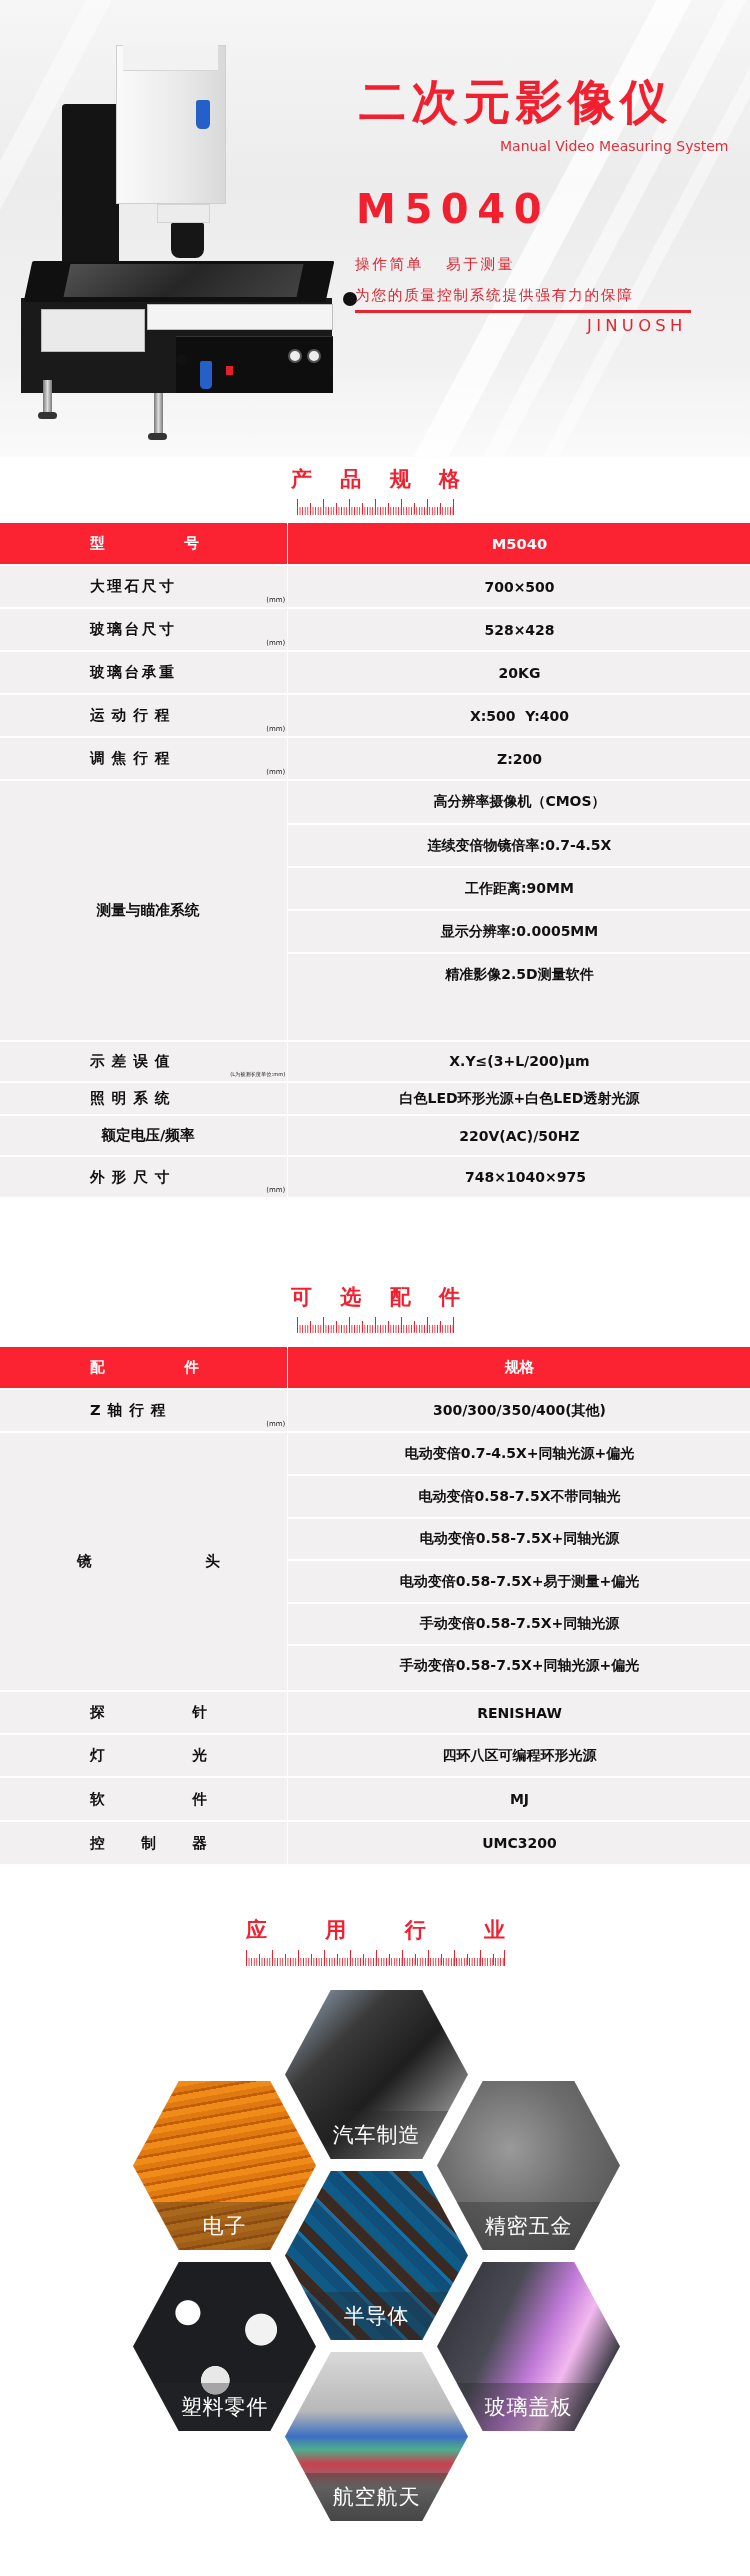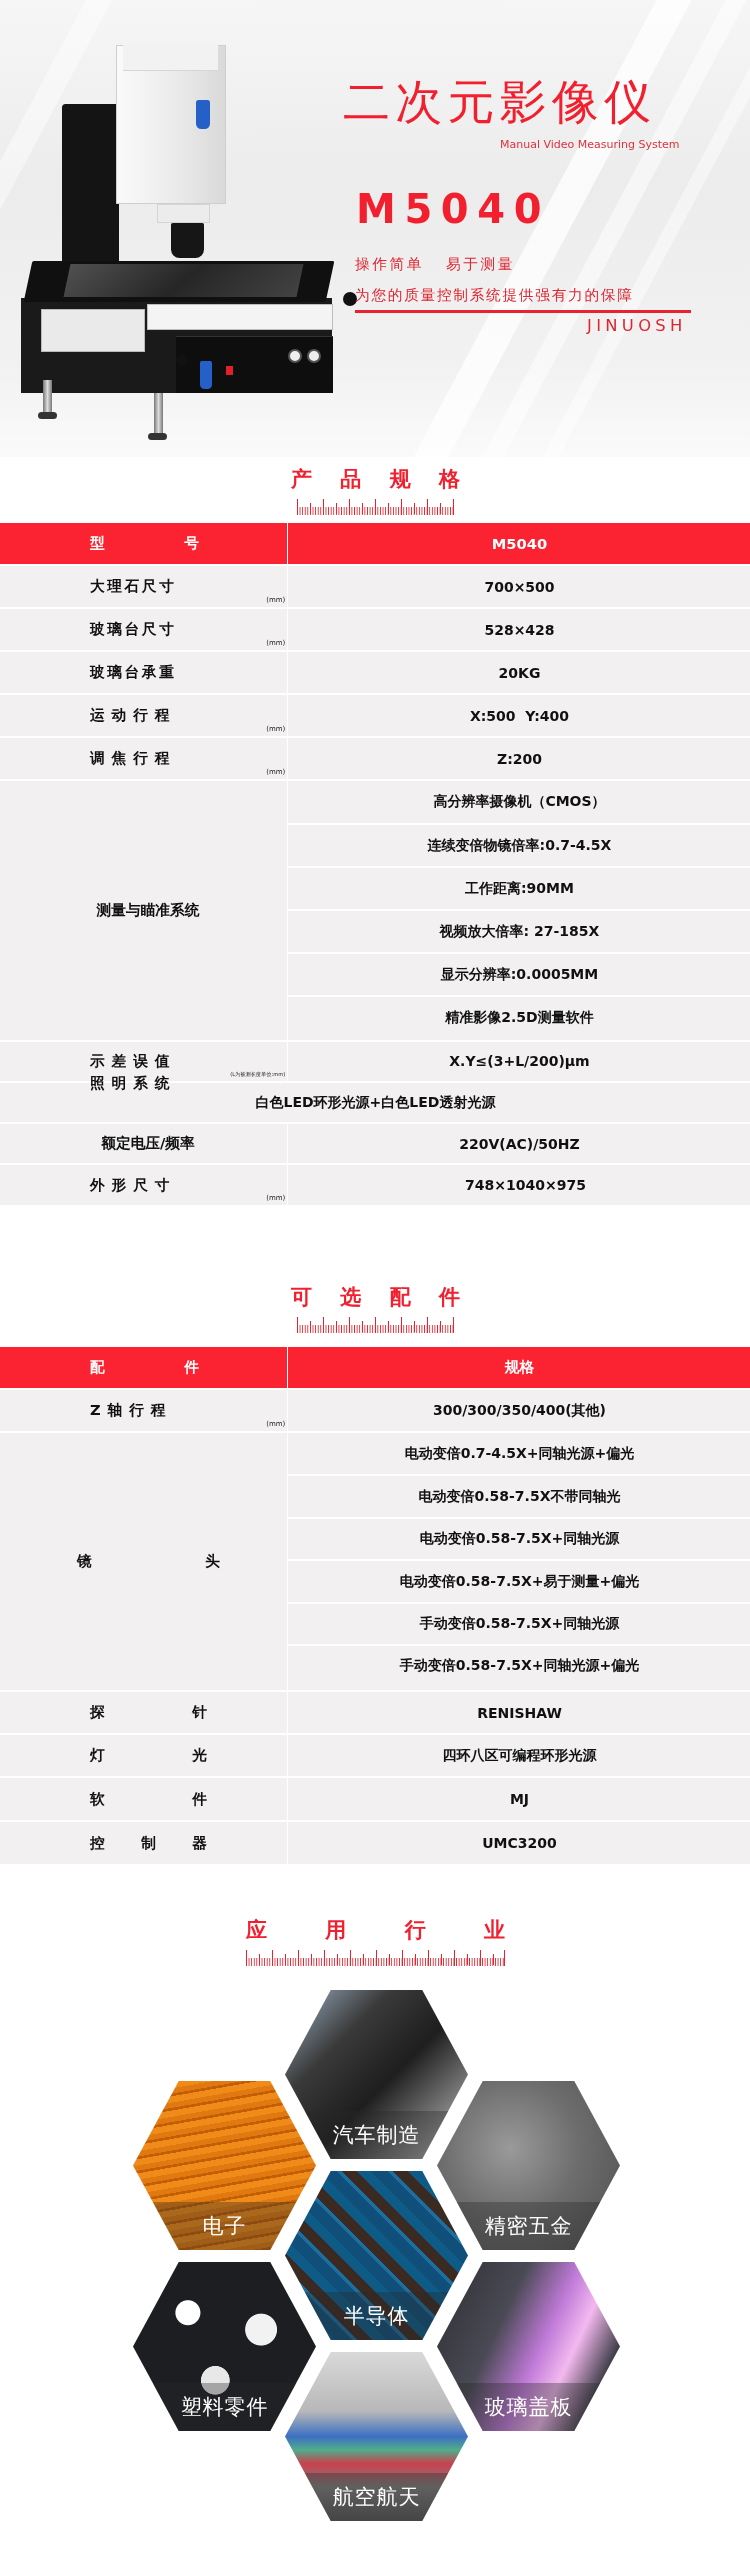--- a/index.html
+++ b/index.html
@@ -34,22 +34,22 @@
   .m-panel-sw { position: absolute; left: 226px; top: 366px; width: 7px; height: 8.6px; background: #e0202a; }
   .m-knob { position: absolute; top: 349px; width: 14px; height: 14px; border-radius: 50%; background: #eee; border: 2.6px solid #555; }
   .m-knob.k1 { left: 288px; } .m-knob.k2 { left: 307px; }
   .m-handle { position: absolute; left: 343px; top: 292px; width: 14px; height: 14px; border-radius: 50%; background: #111; }
   .m-handle2 { position: absolute; left: 176px; top: 354px; width: 12px; height: 12px; border-radius: 50%; background: #111; }
   .m-foot { position: absolute; top: 380px; width: 8.6px; height: 35px; background: linear-gradient(90deg,#777,#ddd,#777); }
   .m-foot.f1 { left: 43px; } .m-foot.f2 { left: 154px; top: 393px; height: 43px; }
   .m-foot-pad { position: absolute; width: 19px; height: 7px; border-radius: 3.5px; background: #333; }
   .m-foot-pad.p1 { left: 38px; top: 412px; } .m-foot-pad.p2 { left: 148px; top: 433px; }
 
-  .hero-title { position: absolute; left: 343px; top: 76px; font-size: 47px; font-weight: normal; color: #f2202e; letter-spacing: 5.2px; line-height: 52px; font-family: "DejaVu Sans", sans-serif; }
-  .hero-sub-en { position: absolute; left: 500px; top: 138px; font-size: 11px; color: #e0303a; font-family: "DejaVu Sans", sans-serif; white-space: nowrap; }
+  .hero-title { position: absolute; left: 359px; top: 76px; font-size: 47px; font-weight: bold; color: #f2202e; letter-spacing: 5.2px; line-height: 52px; font-family: "DejaVu Sans", sans-serif; }
+  .hero-sub-en { position: absolute; left: 500px; top: 138px; font-size: 14px; color: #e0303a; font-family: "DejaVu Sans", sans-serif; white-space: nowrap; }
   .hero-model { position: absolute; left: 356px; top: 188px; font-size: 40px; font-weight: bold; color: #f2202e; letter-spacing: 8.6px; line-height: 43px; font-family: "DejaVu Sans", sans-serif; }
   .hero-slogan1 { position: absolute; left: 355px; top: 255px; font-size: 14.7px; color: #e02530; letter-spacing: 2.6px; font-family: "DejaVu Sans", sans-serif; white-space: pre; }
   .hero-slogan2 { position: absolute; left: 355px; top: 286px; font-size: 14.7px; color: #e02530; letter-spacing: 1.7px; font-family: "DejaVu Sans", sans-serif; white-space: nowrap; }
   .hero-line { position: absolute; left: 355px; top: 310px; width: 336px; height: 2.6px; background: #e8232f; }
   .hero-brand { position: absolute; left: 587px; top: 316px; font-size: 16.4px; color: #e02530; letter-spacing: 4.3px; font-family: "DejaVu Sans", sans-serif; }
 
   
   .sec-head { position: absolute; left: 0; width: 751px; text-align: center; }
   .sec-title { display: flex; justify-content: space-between; width: 169px; margin: 0 auto; color: #f2202e; font-weight: bold; font-size: 21px; line-height: 26px; }
   .ruler { width: 157px; height: 15.5px; margin: 7px auto 0; position: relative;
@@ -198,35 +198,34 @@
       </div>
   </div>
   <div class="row" style="height:261px;">
     <div class="c1">
         <span class="lab wide">测量与瞄准系统</span>
       </div>
     <div class="c2">
       <div class="v" style="height:42px;">高分辨率摄像机（CMOS）</div>
       <div class="v" style="height:43px;">连续变倍物镜倍率:0.7-4.5X</div>
       <div class="v" style="height:43px;">工作距离:90MM</div>
-      <div class="v" style="height:43px;">视频放大倍率: 27-185X</div>
       <div class="v" style="height:43px;">显示分辨率:0.0005MM</div>
       <div class="v" style="height:43px;">精准影像2.5D测量软件</div>
     </div>
   </div>
   <div class="row" style="height:41px;">
     <div class="c1">
         <span class="lab" style="letter-spacing:0.9px;">示 差 误 值</span>
         <span class="unit small">(L为被测长度单位:mm)</span>
       </div>
     <div class="c2">
         <div class="v" style="height:38px;">X.Y≤(3+L/200)μm</div>
       </div>
   </div>
-  <div class="row" style="height:41px;flex-direction:column;">
+  <div class="row" style="height:33px;">
     <div class="c1">
         <span class="lab" style="letter-spacing:0.9px;">照 明 系 统</span>
       </div>
     <div class="c2">
         <div class="v" style="height:39px;">白色LED环形光源+白色LED透射光源</div>
       </div>
   </div>
   <div class="row" style="height:41px;">
     <div class="c1">
         <span class="lab wide">额定电压/频率</span>

